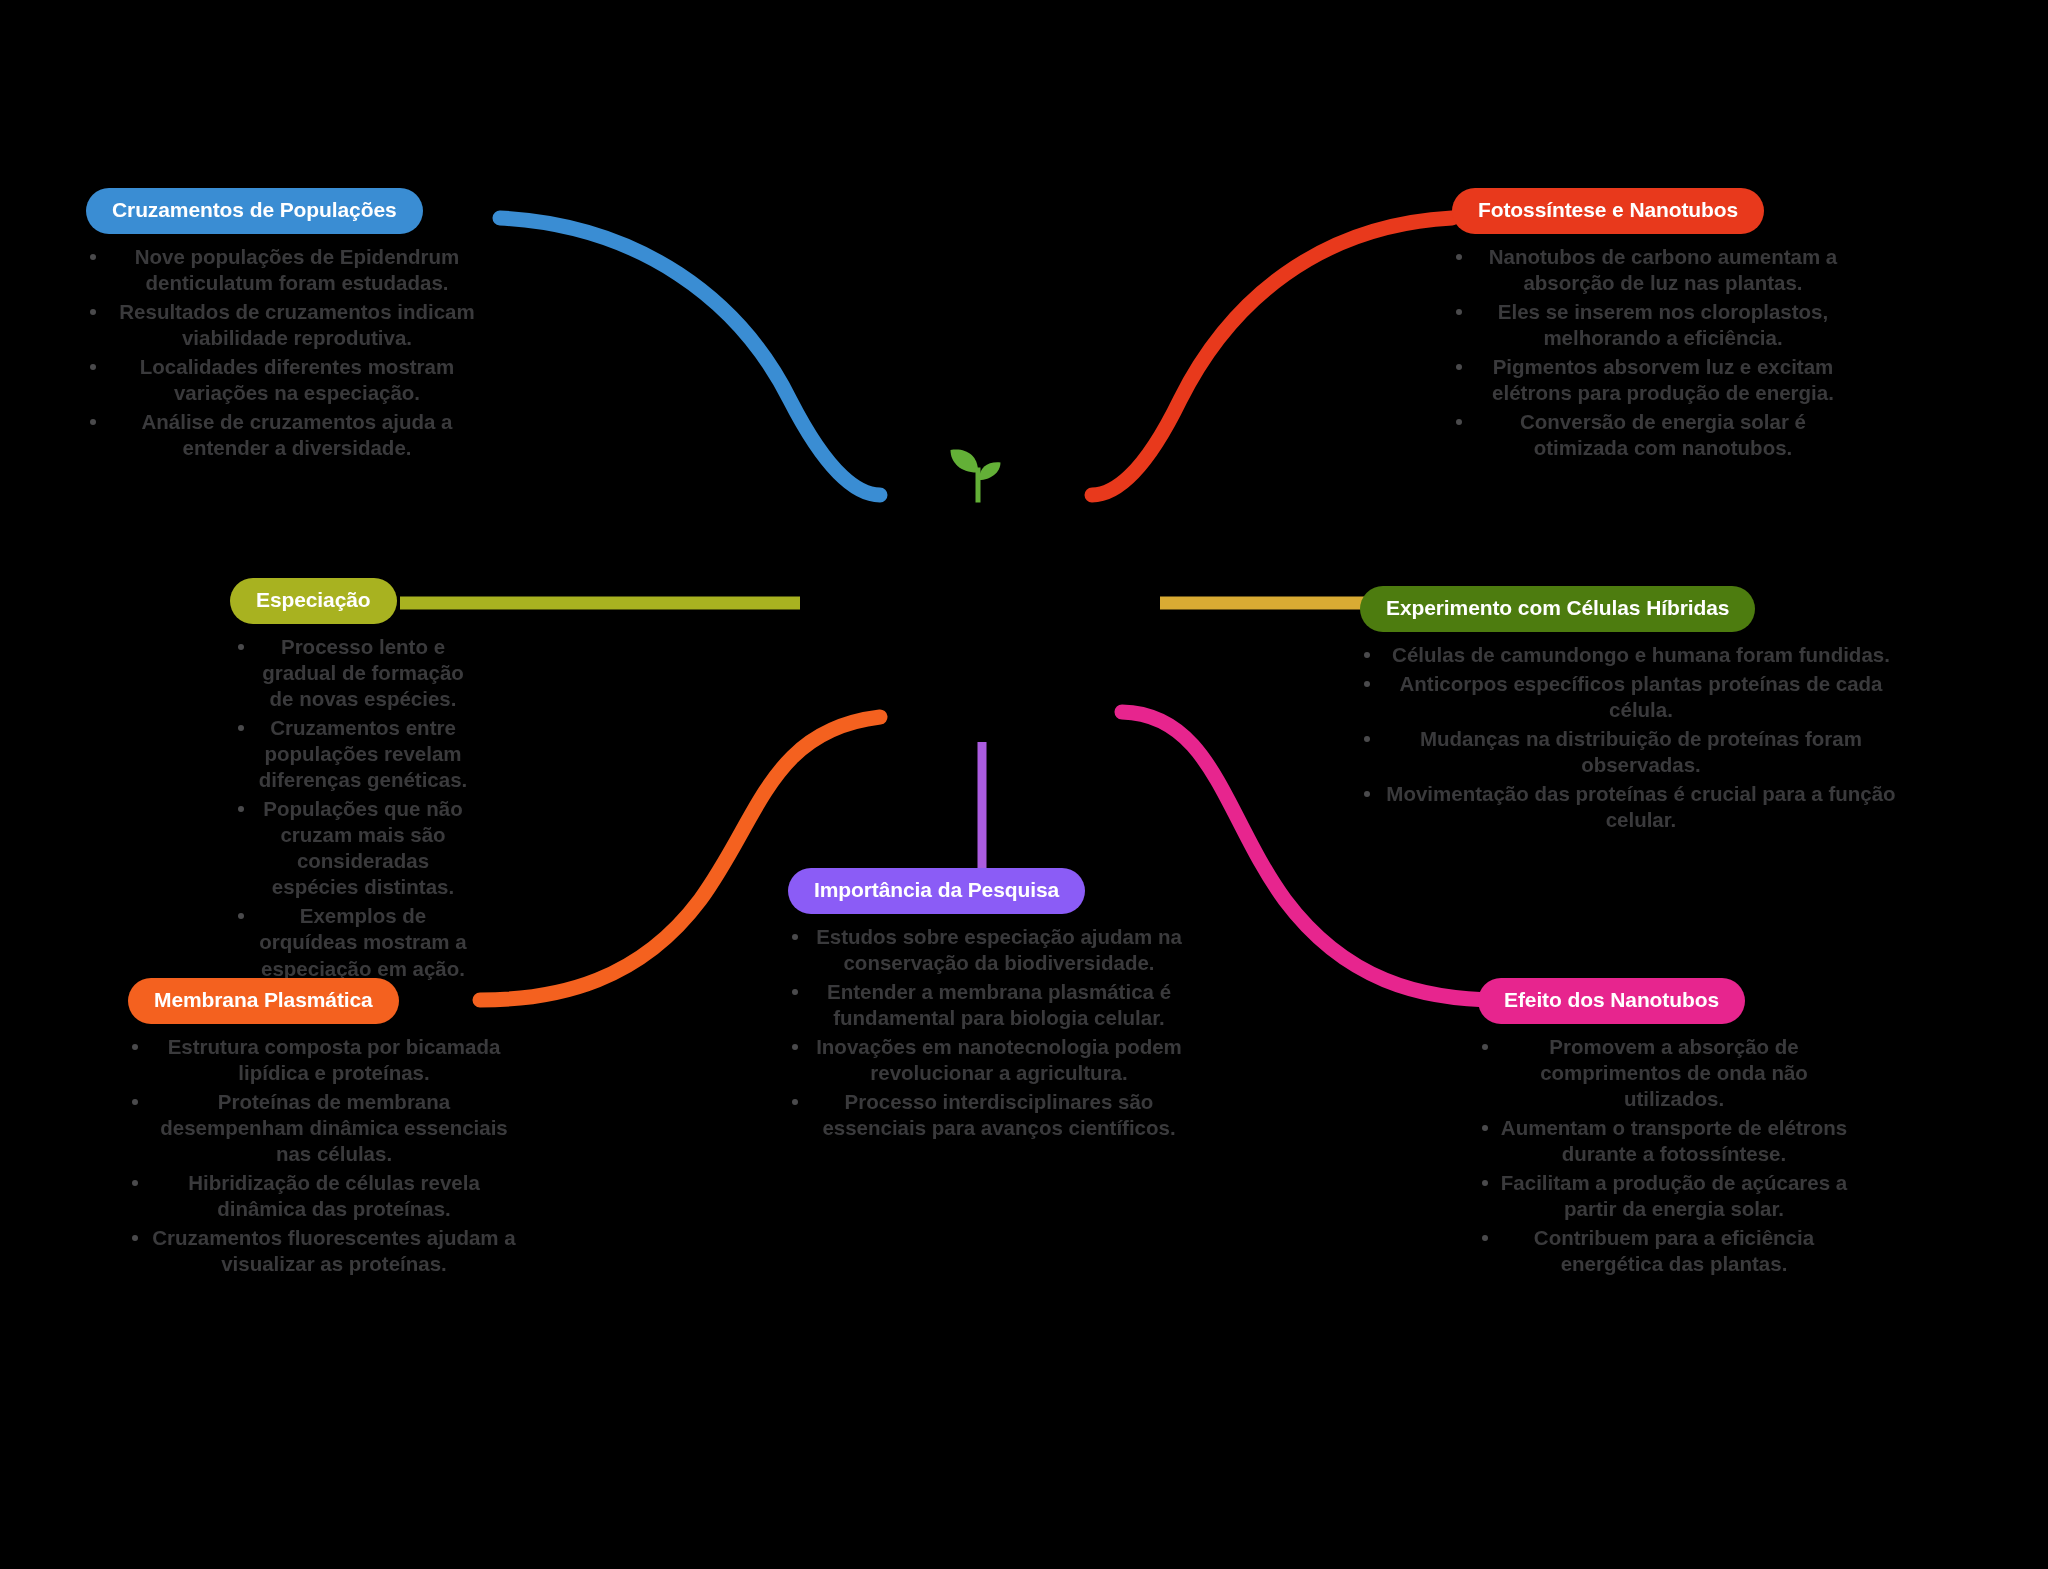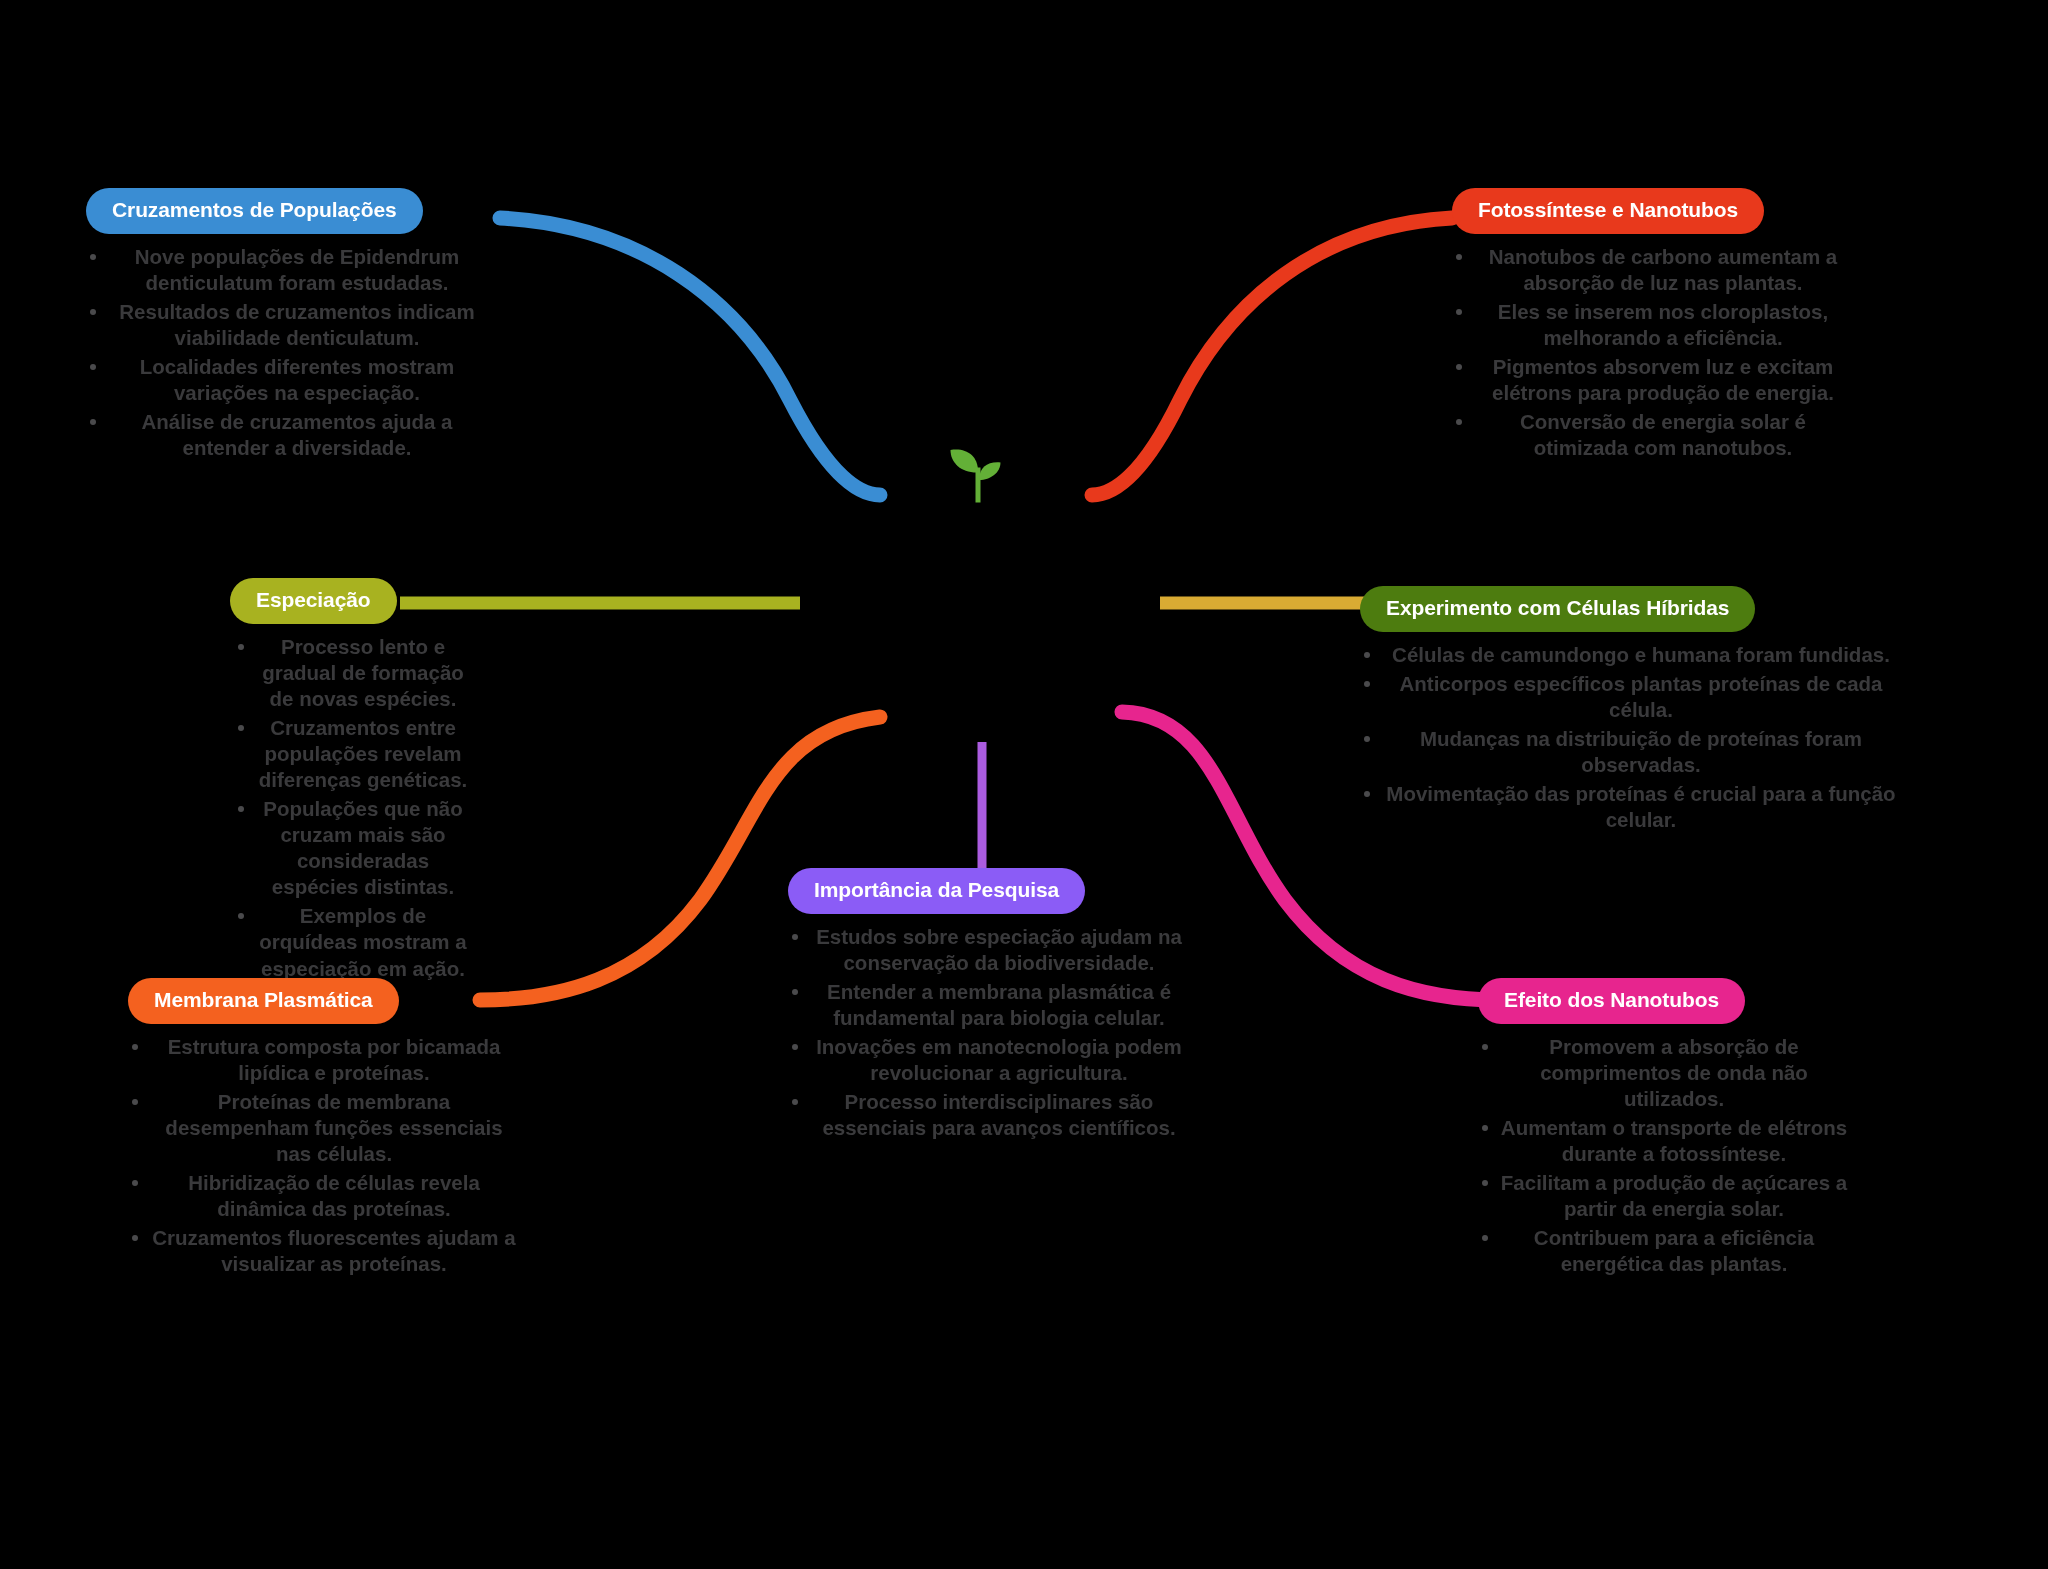--- a/index.html
+++ b/index.html
@@ -93,21 +93,21 @@
       <path d="M30 58 L30 30 L34 30 L34 58 Z" fill="#63b037"></path>
       <path d="M31 34 C 18 34, 10 26, 10 16 C 22 14, 32 20, 32 33 Z" fill="#63b037"></path>
       <path d="M33 40 C 42 40, 50 34, 50 26 C 40 25, 33 30, 33 39 Z" fill="#63b037"></path>
     </svg>
   </div>
 
   <div class="node" id="n-cruzamentos">
     <span class="pill" style="background:#3a8dd3">Cruzamentos de Populações</span>
     <ul class="bullets">
       <li>Nove populações de Epidendrum denticulatum foram estudadas.</li>
-      <li>Resultados de cruzamentos indicam viabilidade denticulatum.</li>
+      <li>Resultados de cruzamentos indicam viabilidade reprodutiva.</li>
       <li>Localidades diferentes mostram variações na especiação.</li>
       <li>Análise de cruzamentos ajuda a entender a diversidade.</li>
     </ul>
   </div>
 
   <div class="node" id="n-fotossintese">
     <span class="pill" style="background:#e8391c">Fotossíntese e Nanotubos</span>
     <ul class="bullets">
       <li>Nanotubos de carbono aumentam a absorção de luz nas plantas.</li>
       <li>Eles se inserem nos cloroplastos, melhorando a eficiência.</li>
@@ -133,21 +133,21 @@
       <li>Anticorpos específicos plantas proteínas de cada célula.</li>
       <li>Mudanças na distribuição de proteínas foram observadas.</li>
       <li>Movimentação das proteínas é crucial para a função celular.</li>
     </ul>
   </div>
 
   <div class="node" id="n-membrana">
     <span class="pill" style="background:#f4611f">Membrana Plasmática</span>
     <ul class="bullets">
       <li>Estrutura composta por bicamada lipídica e proteínas.</li>
-      <li>Proteínas de membrana desempenham funções essenciais nas células.</li>
+      <li>Proteínas de membrana desempenham dinâmica essenciais nas células.</li>
       <li>Hibridização de células revela dinâmica das proteínas.</li>
       <li>Cruzamentos fluorescentes ajudam a visualizar as proteínas.</li>
     </ul>
   </div>
 
   <div class="node" id="n-importancia">
     <span class="pill" style="background:#8b5cf6">Importância da Pesquisa</span>
     <ul class="bullets">
       <li>Estudos sobre especiação ajudam na conservação da biodiversidade.</li>
       <li>Entender a membrana plasmática é fundamental para biologia celular.</li>

